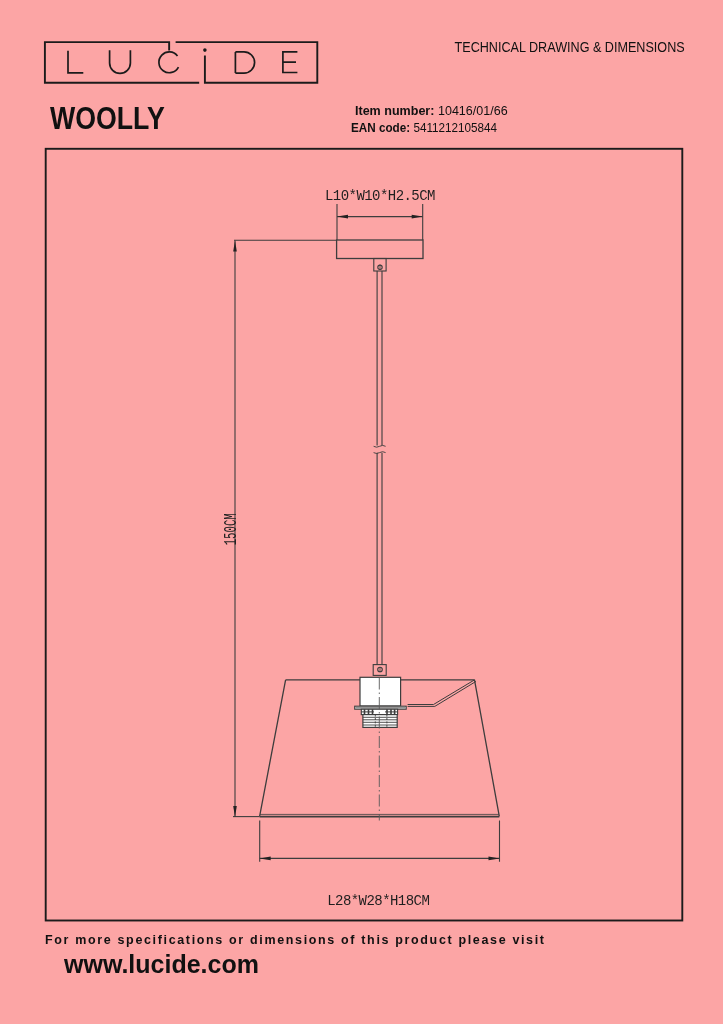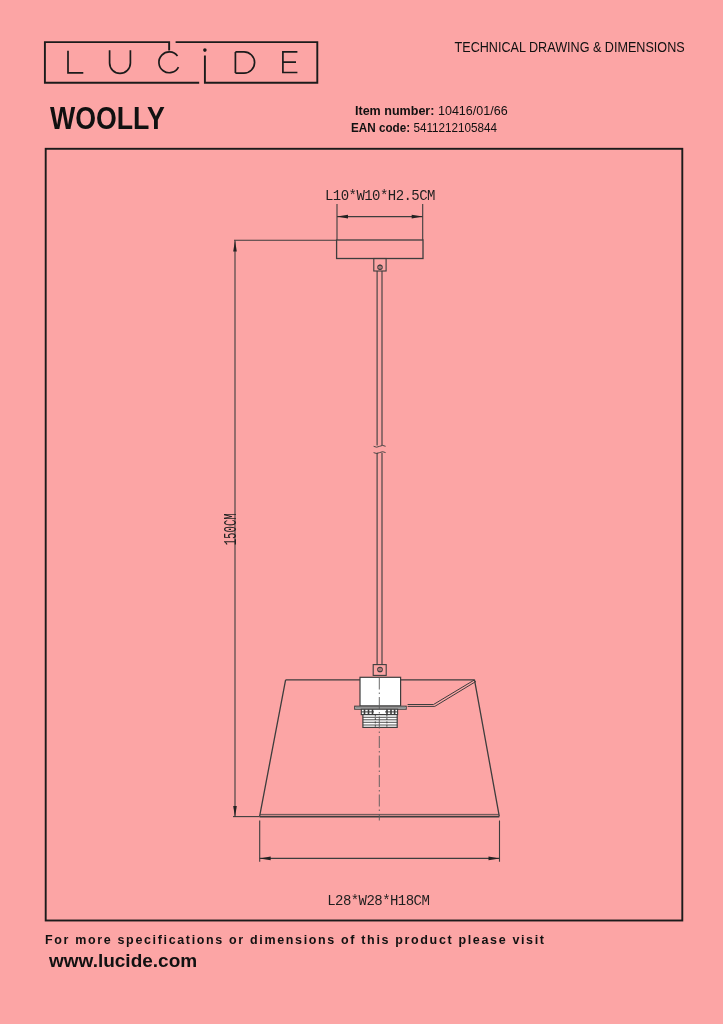--- a/index.html
+++ b/index.html
@@ -100,14 +100,14 @@
 
 <div class="abs" style="left:351px;top:101.5px;font-size:13px;line-height:17.9px;color:#111;">
   <div style="transform:scaleX(0.965);transform-origin:0 0;"><b>Item number: </b>10416/01/66</div>
   <div style="transform:scaleX(0.9);transform-origin:0 0;"><b>EAN code: </b>5411212105844</div>
 </div>
 
 <div class="abs mono" style="left:325px;top:188px;font-size:14px;letter-spacing:-0.55px;">L10*W10*H2.5CM</div>
 <div class="abs mono" style="left:327.2px;top:893px;font-size:14px;letter-spacing:-0.55px;">L28*W28*H18CM</div>
 
 <div class="abs" style="left:45px;top:932.5px;font-size:12.5px;letter-spacing:1.65px;font-weight:bold;color:#111;">For more specifications or dimensions of this product please visit</div>
-<div class="abs" style="left:49px;top:949.5px;font-size:19px;font-weight:bold;color:#111;">www.lucide.com</div>
+<div class="abs" style="left:64px;top:949.5px;font-size:25px;font-weight:bold;color:#111;">www.lucide.com</div>
 </div>
 
 </body></html>

